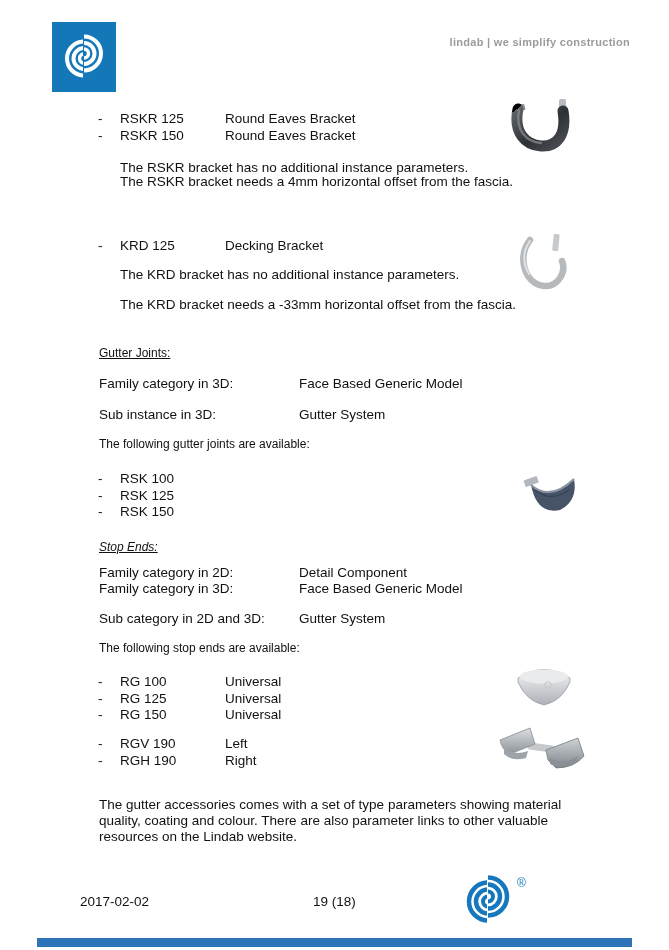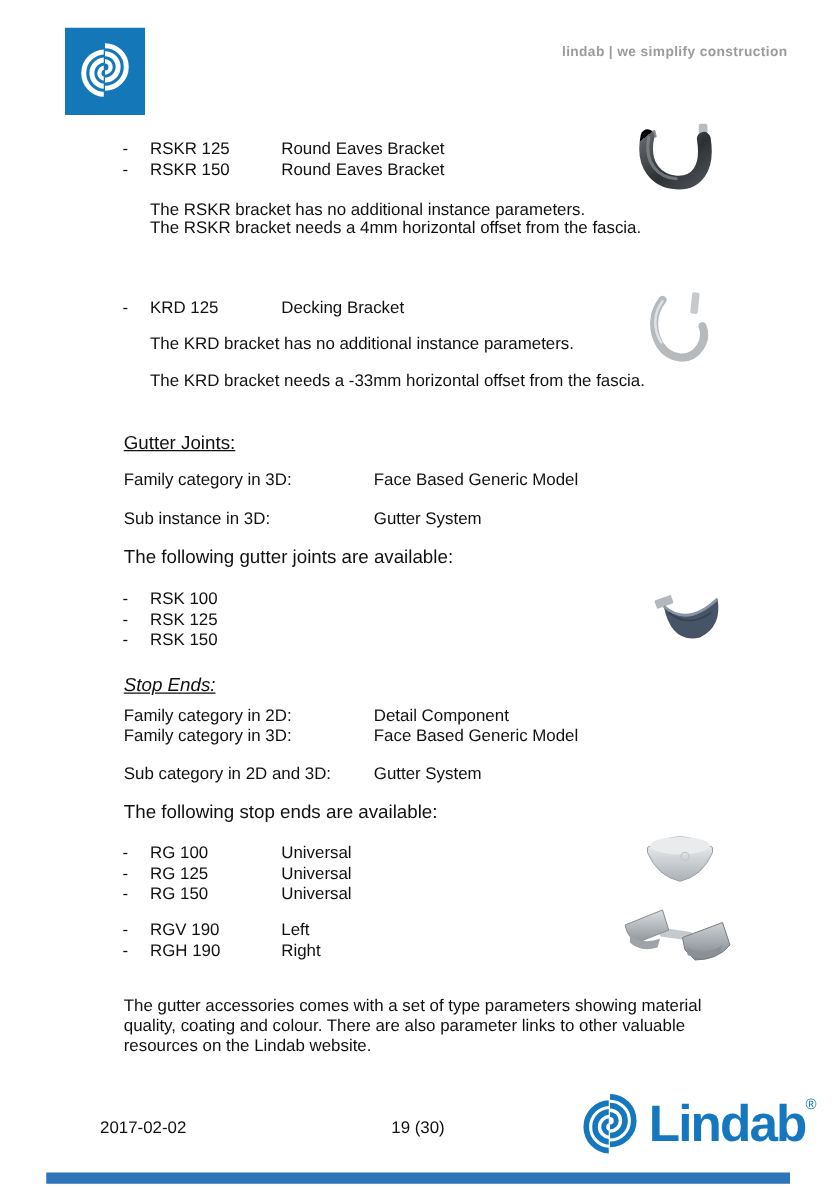--- a/index.html
+++ b/index.html
@@ -11,21 +11,21 @@
     font-family:"Liberation Sans","DejaVu Sans",sans-serif;
     color:#111111;
     overflow:hidden;
   }
   .abs { position:absolute; }
   .lrow { position:absolute; left:0; width:100%; height:17px; font-size:13.5px; white-space:nowrap; }
   .dash { position:absolute; left:98px; }
   .code { position:absolute; left:120px; }
   .desc { position:absolute; left:225px; }
   .para { position:absolute; left:120px; font-size:13.5px; white-space:nowrap; }
-  .body-left { position:absolute; left:99px; font-size:15px; white-space:nowrap; }
+  .body-left { position:absolute; left:99px; font-size:12px; white-space:nowrap; }
   .heading { text-decoration:underline; }
   .param-label { position:absolute; left:99px; }
   .param-value { position:absolute; left:299px; }
   .prow { position:absolute; left:0; width:100%; height:17px; font-size:13.5px; white-space:nowrap; }
   .closing {
     position:absolute; left:99px; top:797px; width:478px;
     font-size:13.5px; line-height:16.2px;
   }
   .tagline {
     position:absolute; right:39px; top:36px;
@@ -220,21 +220,21 @@
     <path d="M2 20 L32 8 L37 24 L12 34 Q4 30 2 20 Z" fill="url(#gd5)" stroke="#868c92" stroke-width="0.8"></path>
     <path d="M6 28 Q16 36 30 31 L28 38 Q14 42 6 34 Z" fill="#9da3a8"></path>
     <path d="M48 30 L80 18 L86 36 Q76 48 58 48 L50 40 Z" fill="url(#gd6)" stroke="#767c82" stroke-width="0.8"></path>
     <path d="M52 38 Q66 46 80 36 L78 42 Q64 50 52 44 Z" fill="#8a9095"></path>
   </svg>
 </div>
 
 <div class="closing">The gutter accessories comes with a set of type parameters showing material quality, coating and colour. There are also parameter links to other valuable resources on the Lindab website.</div>
 
 <div class="footer-text" style="left:80px; top:894px;">2017-02-02</div>
-<div class="footer-text" style="left:313px; top:894px;">19 (30)</div>
+<div class="footer-text" style="left:313px; top:894px;">19 (18)</div>
 
 <div class="flogo">
   <svg width="58" height="58" viewBox="0 0 58 58">
     <defs>
       <clipPath id="fl">
           <rect x="0" y="0" width="28" height="58"></rect>
         </clipPath>
       <clipPath id="fr">
           <rect x="29" y="0" width="29" height="58"></rect>
         </clipPath>
@@ -245,17 +245,16 @@
         <circle cx="29" cy="29" r="12" stroke-width="4.5"></circle>
         <circle cx="29" cy="29" r="5" stroke-width="4"></circle>
       </g>
       <g clip-path="url(#fr)" transform="translate(0,-2.5)">
         <circle cx="29" cy="29" r="19" stroke-width="4.5"></circle>
         <circle cx="29" cy="29" r="12" stroke-width="4.5"></circle>
         <circle cx="29" cy="29" r="5" stroke-width="4"></circle>
       </g>
     </g>
   </svg>
-  <span class="brandword">Lindab</span>
     <span class="reg">®</span>
 </div>
 
 <div class="bottom-bar"></div>
 
 </body></html>

